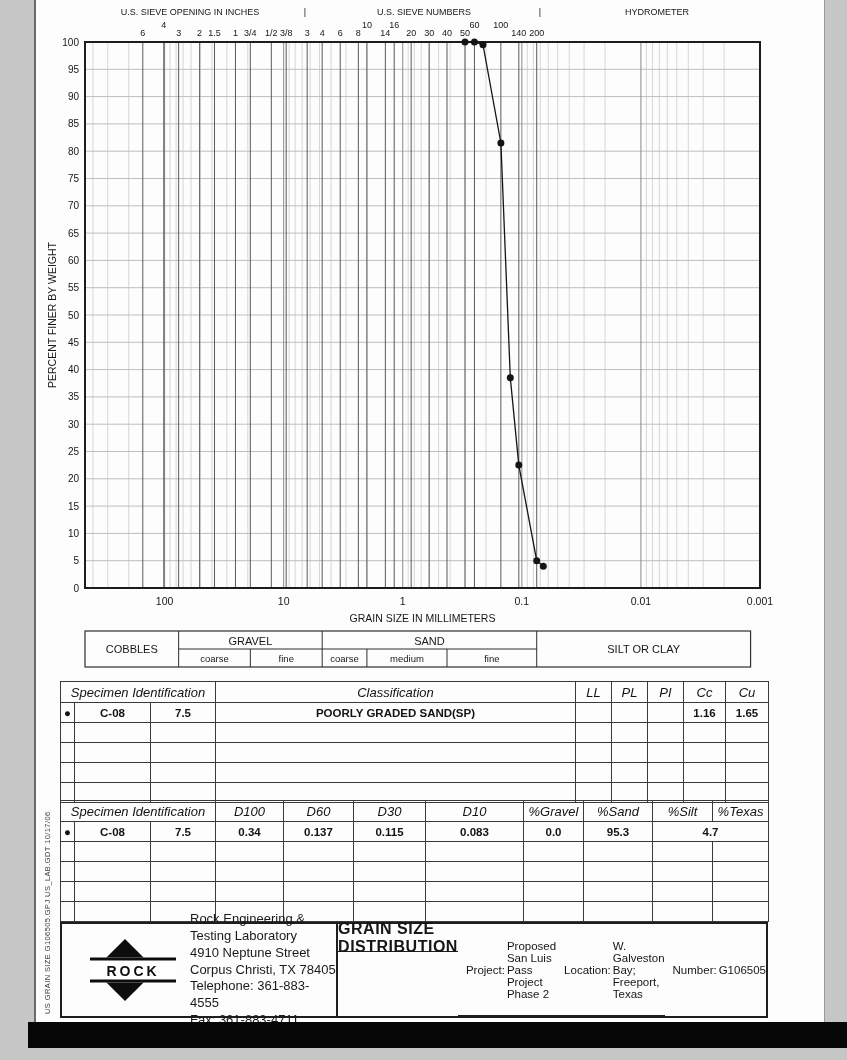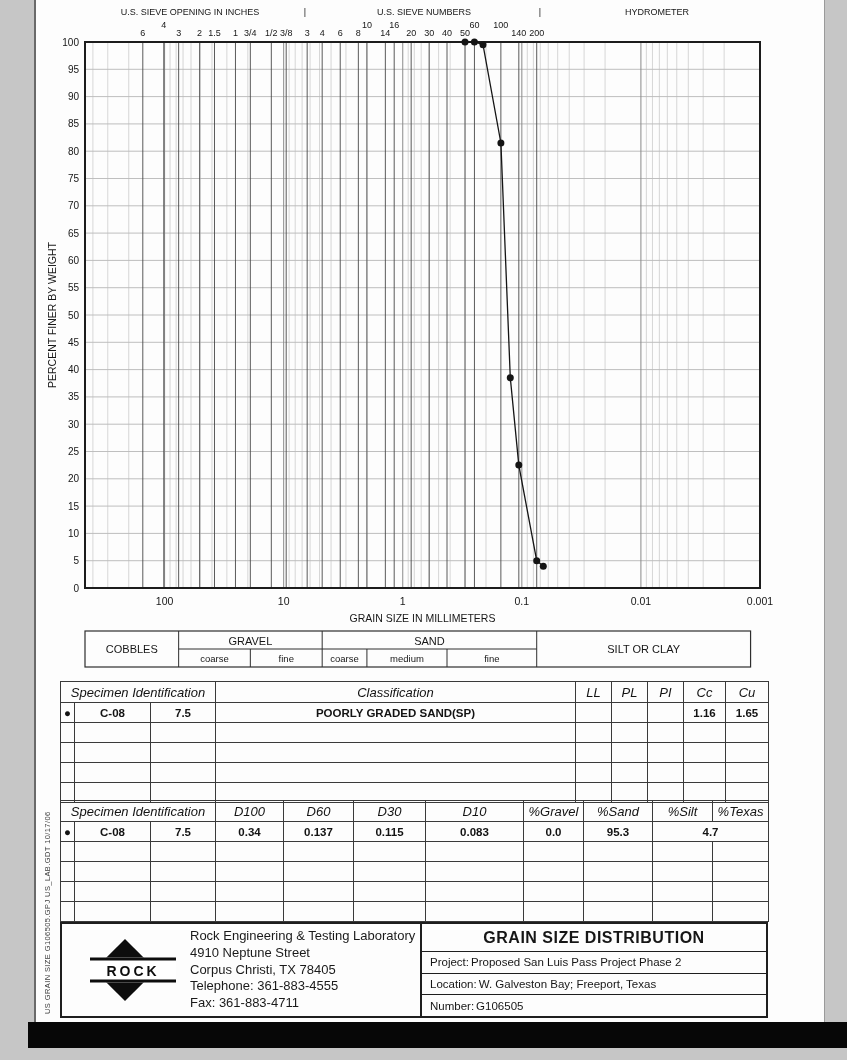--- a/index.html
+++ b/index.html
@@ -25,21 +25,21 @@
   .nbr{border-right-style:hidden;}
   .nbl{border-left-style:hidden;}
   .left{text-align:left;}
   .right{text-align:right;padding-right:8px;}
   .mark{font-size:9px;padding:0;}
 
   .footer{position:absolute;left:24px;top:922px;width:708px;height:96px;border:2px solid #1e1e1e;
           display:flex;box-sizing:border-box;}
   .f-left{width:360px;border-right:2px solid #1e1e1e;display:flex;align-items:center;
           gap:12px;padding-left:10px;box-sizing:border-box;}
-  .f-right{flex:1;display:flex;flex-direction:column;}
+  .f-right{flex:1;display:flex;}
   .f-title{height:27px;border-bottom:1px solid #1e1e1e;display:flex;align-items:center;
            justify-content:center;font-weight:bold;font-size:16px;letter-spacing:.5px;}
   .f-row{flex:1;border-bottom:1px solid #1e1e1e;display:flex;align-items:center;
          padding-left:8px;font-size:11.5px;gap:2px;}
   .f-row:last-child{border-bottom:none;}
   .addr{font-size:13px;line-height:1.3;color:#1a1a1a;}
   .logo{width:106px;height:64px;position:relative;flex:0 0 auto;}
   .logo-diamond{position:absolute;left:50%;top:50%;width:44px;height:44px;
                 transform:translate(-50%,-50%) rotate(45deg);background:#0d0d0d;}
   .logo-band{position:absolute;left:18px;right:2px;top:50%;transform:translateY(-50%);height:19px;

